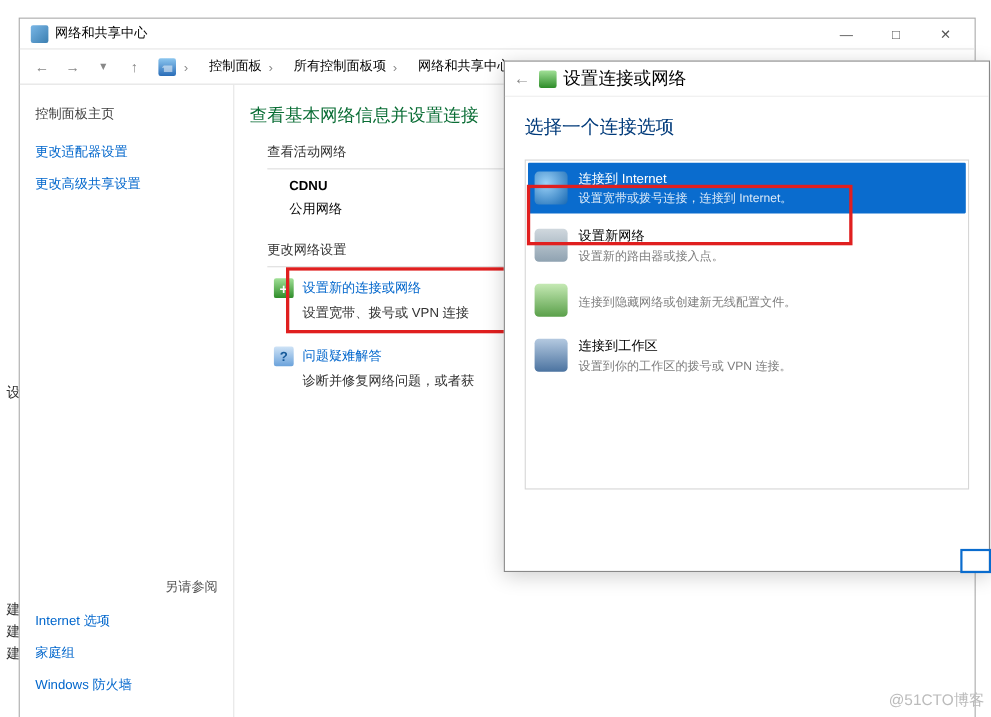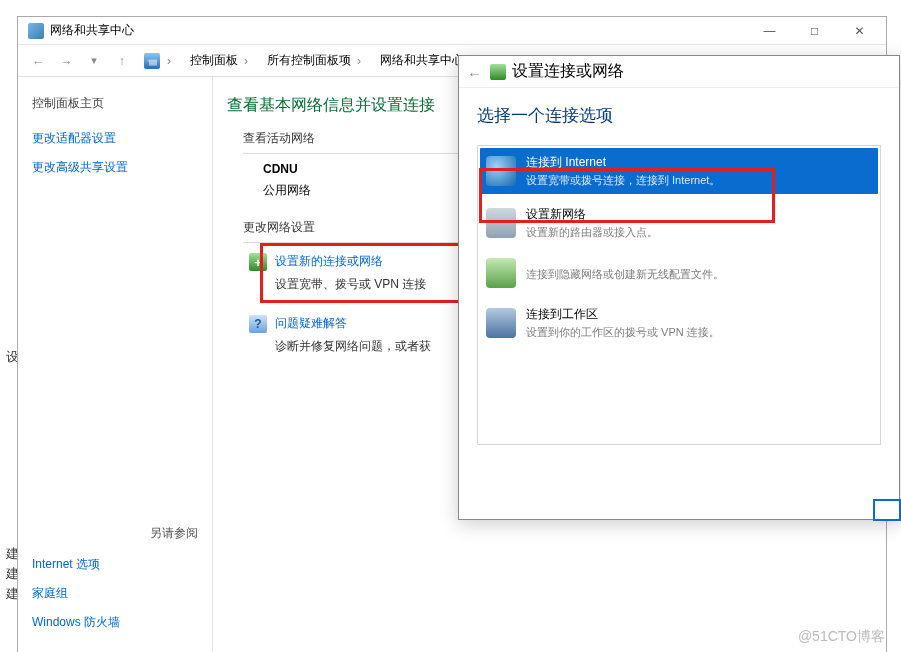--- a/index.html
+++ b/index.html
@@ -60,21 +60,21 @@
     .dico-globe { background: radial-gradient(circle at 35% 35%, #9cd2f7, #1668b3); }
     .dico-router { background: linear-gradient(#d0d8de, #8fa2b1); }
     .dico-wifi { background: linear-gradient(#c5e9b4, #5aa04a); }
     .dico-work { background: linear-gradient(#b4c9e0, #4b73a0); }
     .dlg-opt-txt .t1 { font-size: 12px; }
     .dlg-opt-txt .t2 { font-size: 11px; opacity: .85; margin-top: 2px; }
     .dlg-opt:not(.sel) .t2 { color: #676767; }
     .red-box-2 { position: absolute; border: 3px solid #e01f1f; left: 20px; top: 112px; width: 296px; height: 55px; pointer-events: none; }
     .blue-box { position: absolute; right: -2px; bottom: -2px; width: 28px; height: 22px; border: 2px solid #0a6cce; pointer-events: none; }
     
-    .watermark { position: absolute; right: 16px; bottom: 6px; color: #bbb; font-size: 14px; }
+    .watermark { position: absolute; right: 6px; bottom: 6px; color: #bbb; font-size: 14px; }
     .stray { position: absolute; left: 6px; color: #333; font-size: 13px; }
   </style>
 </head>
 <body>
 
 <span class="stray" style="top:348px">设</span>
 <span class="stray" style="top:545px">建</span>
 <span class="stray" style="top:565px">建</span>
 <span class="stray" style="top:585px">建</span>
 

